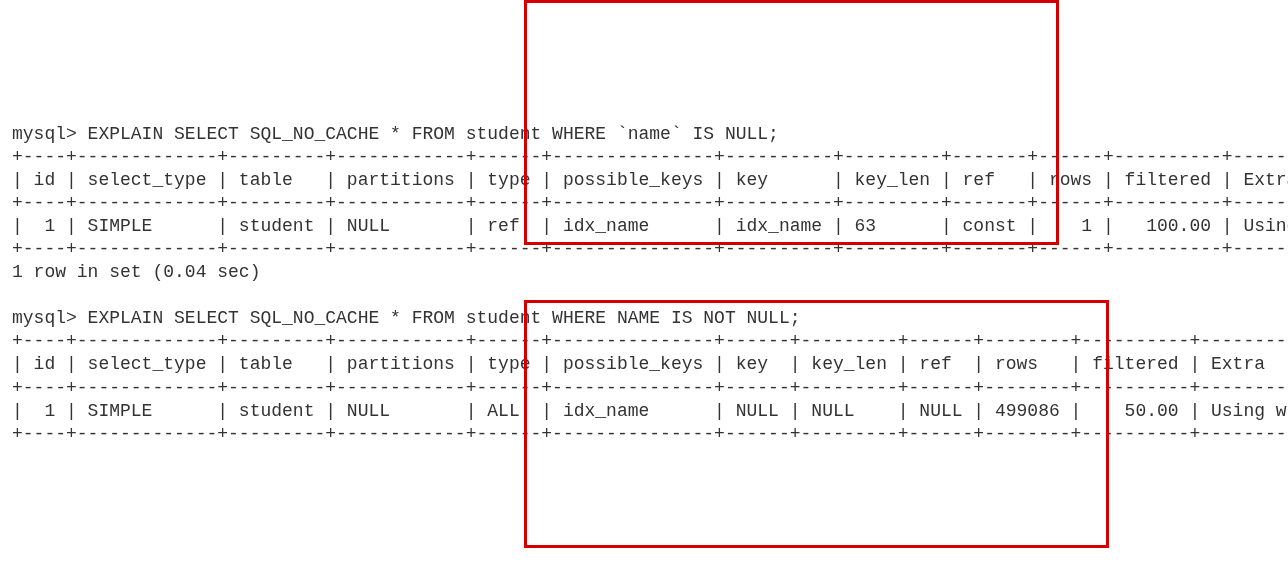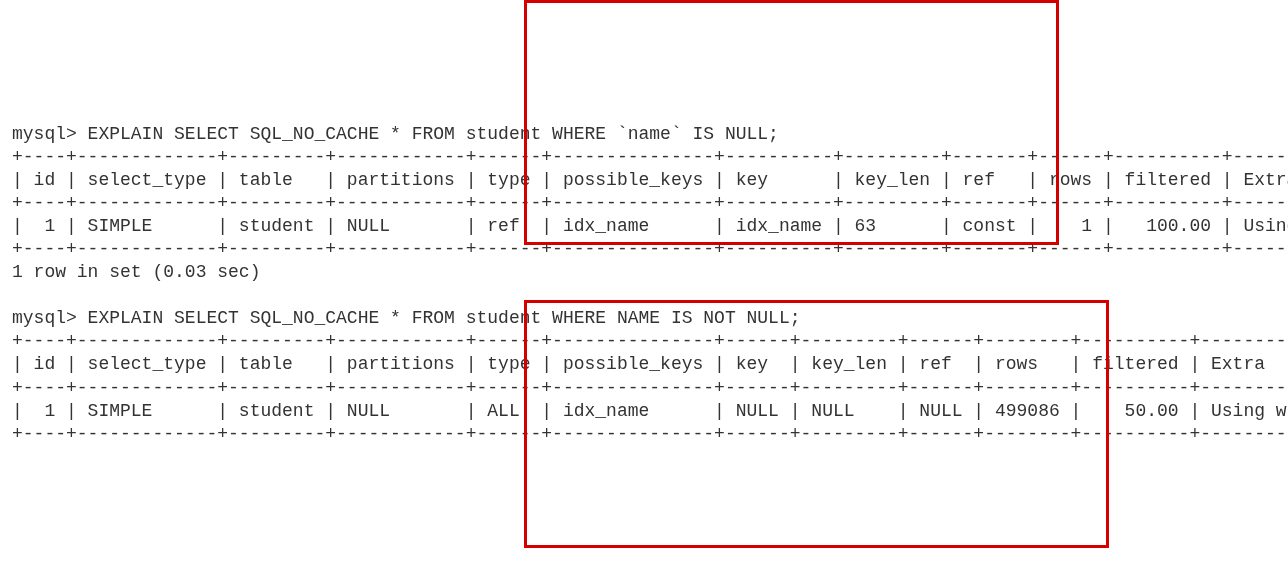--- a/index.html
+++ b/index.html
@@ -30,21 +30,21 @@
 
 
 
 <div class="terminal-output">
 <span>mysql&gt; EXPLAIN SELECT SQL_NO_CACHE * FROM student WHERE `name` IS NULL;</span>
 <span>+----+-------------+---------+------------+------+---------------+----------+---------+-------+------+----------+---------------------+</span>
 <span>| id | select_type | table   | partitions | type | possible_keys | key      | key_len | ref   | rows | filtered | Extra               |</span>
 <span>+----+-------------+---------+------------+------+---------------+----------+---------+-------+------+----------+---------------------+</span>
 <span>|  1 | SIMPLE      | student | NULL       | ref  | idx_name      | idx_name | 63      | const |    1 |   100.00 | Using index condition |</span>
 <span>+----+-------------+---------+------------+------+---------------+----------+---------+-------+------+----------+---------------------+</span>
-<span>1 row in set (0.03 sec)</span>
+<span>1 row in set (0.04 sec)</span>
 
 <span>mysql&gt; EXPLAIN SELECT SQL_NO_CACHE * FROM student WHERE NAME IS NOT NULL;</span>
 <span>+----+-------------+---------+------------+------+---------------+------+---------+------+--------+----------+-------------+</span>
 <span>| id | select_type | table   | partitions | type | possible_keys | key  | key_len | ref  | rows   | filtered | Extra       |</span>
 <span>+----+-------------+---------+------------+------+---------------+------+---------+------+--------+----------+-------------+</span>
 <span>|  1 | SIMPLE      | student | NULL       | ALL  | idx_name      | NULL | NULL    | NULL | 499086 |    50.00 | Using where |</span>
 <span>+----+-------------+---------+------------+------+---------------+------+---------+------+--------+----------+-------------+</span>
 </div>
 
 <div class="highlight-box" style="left:524px; top:0px; width:535px; height:245px;"></div>

